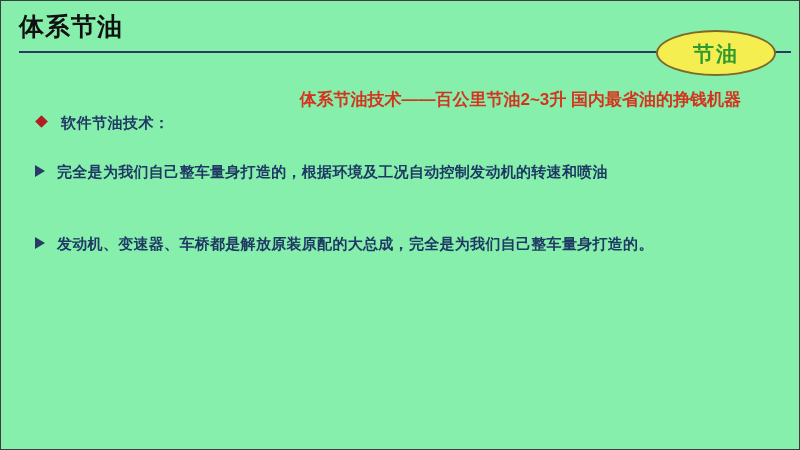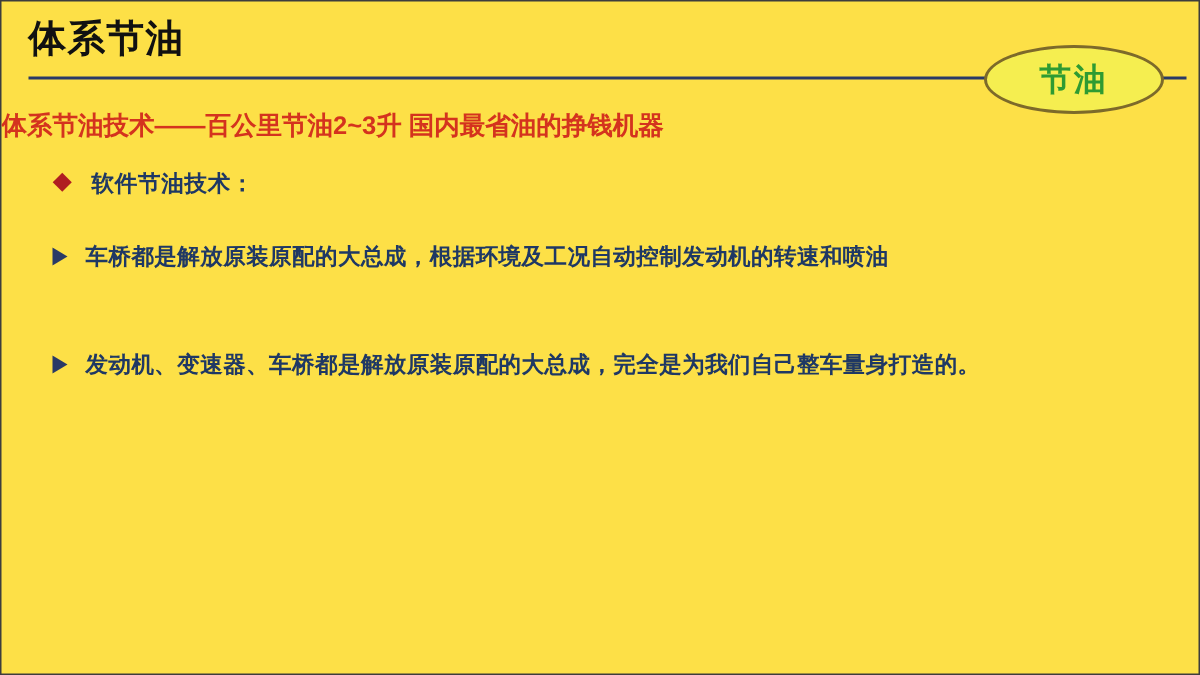--- a/index.html
+++ b/index.html
@@ -8,21 +8,21 @@
     background: #ffffff;
   }
   body {
     font-family: "Liberation Sans", "DejaVu Sans", sans-serif;
   }
 
   .slide {
     position: relative;
     width: 800px;
     height: 450px;
-    background: #fde047;
+    background: #86efac;
     box-sizing: border-box;
     border: 1px solid #3d3d3d;
     overflow: hidden;
   }
 
   
   .slide-title {
     position: absolute;
     left: 18px;
     top: 8px;
@@ -63,23 +63,23 @@
     font-weight: bold;
     color: #2e9b32;
     letter-spacing: 2px;
     line-height: 1;
   }
 
   
   .headline {
     position: absolute;
     left: 0px;
-    top: 70px;
+    top: 86px;
     width: 740px;
-    text-align: left;
+    text-align: right;
     font-size: 17px;
     font-weight: bold;
     color: #d4331e;
     line-height: 26px;
     white-space: nowrap;
   }
 
   
   .body-area {
     position: absolute;
@@ -154,21 +154,21 @@
 
     <div class="lvl1">
       <span class="dia"></span>
       <span>软件节油技术：</span>
     </div>
 
     <div class="gap-a"></div>
 
     <div class="lvl2">
       <span class="arw"></span>
-      <span class="cont">车桥都是解放原装原配的大总成，根据环境及工况自动控制发动机的转速和喷油</span>
+      <span class="cont">完全是为我们自己整车量身打造的，根据环境及工况自动控制发动机的转速和喷油</span>
     </div>
 
     <div class="gap-b"></div>
 
 
     <div class="gap-c"></div>
 
     <div class="lvl2">
       <span class="arw"></span>
       <span class="cont">发动机、变速器、车桥都是解放原装原配的大总成，完全是为我们自己整车量身打造的。</span>

